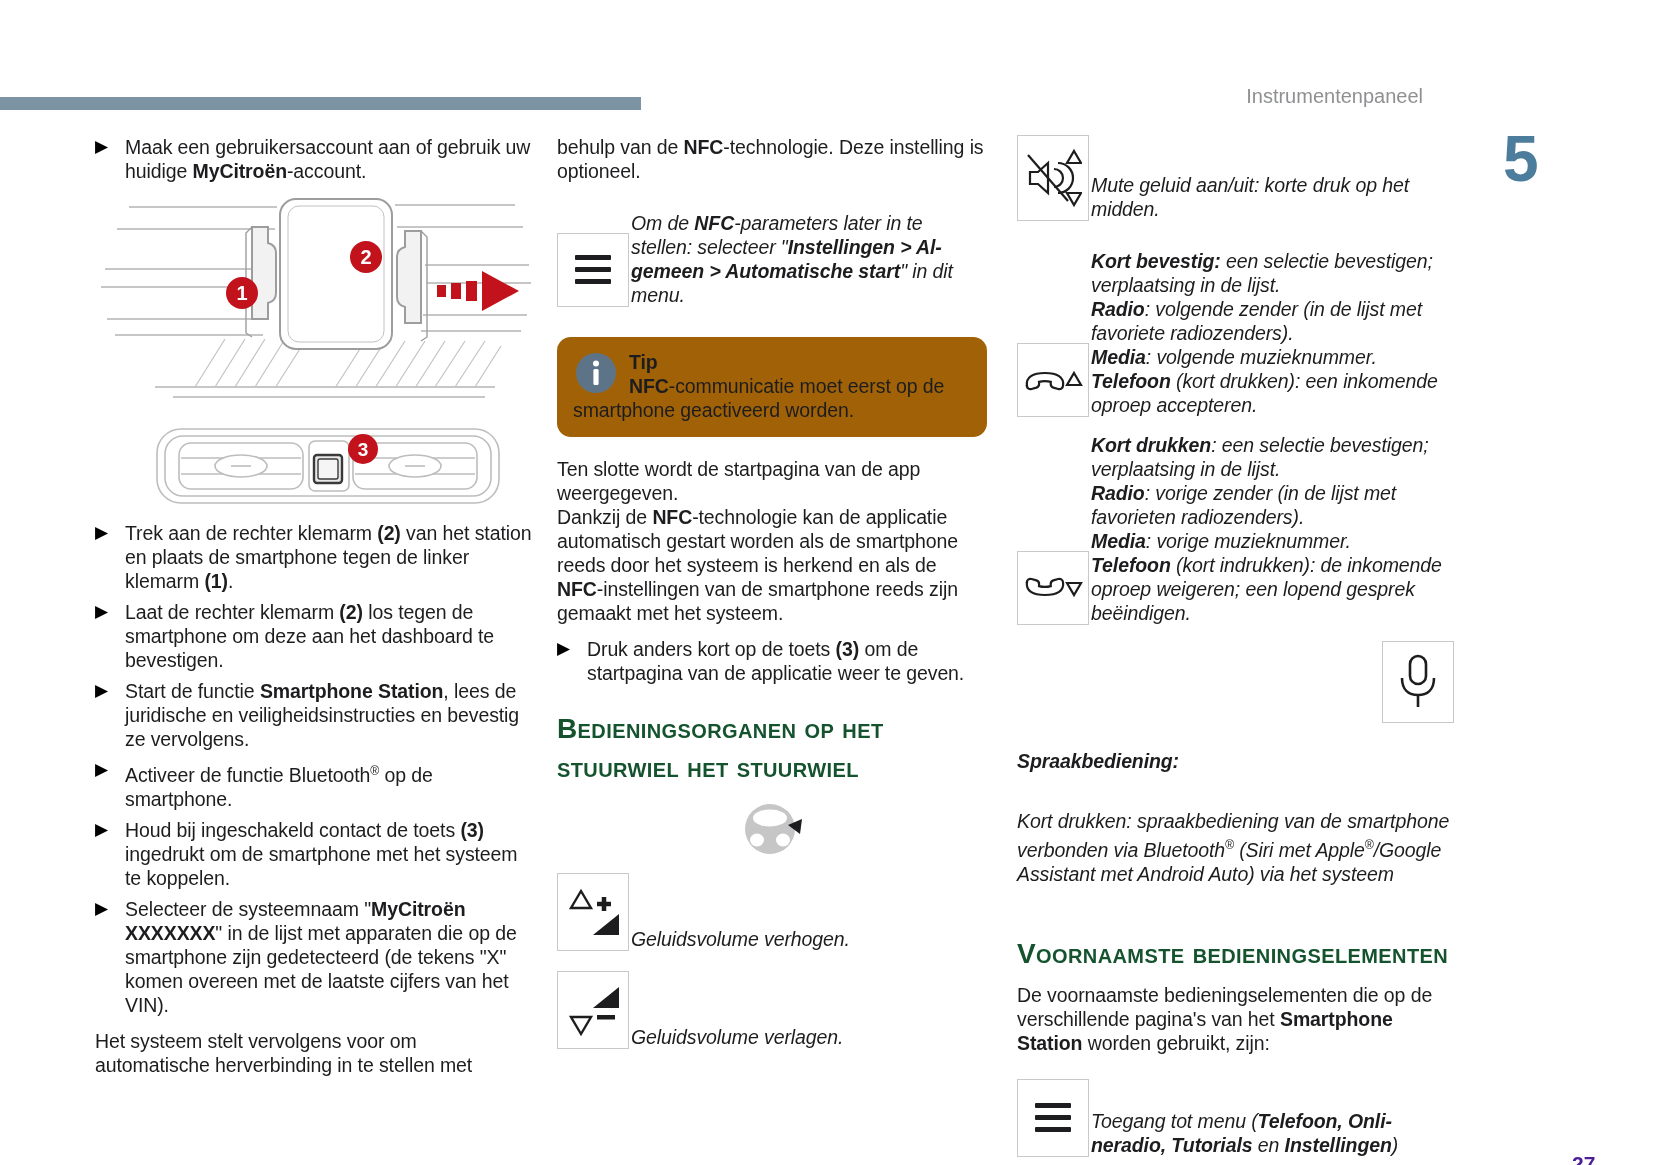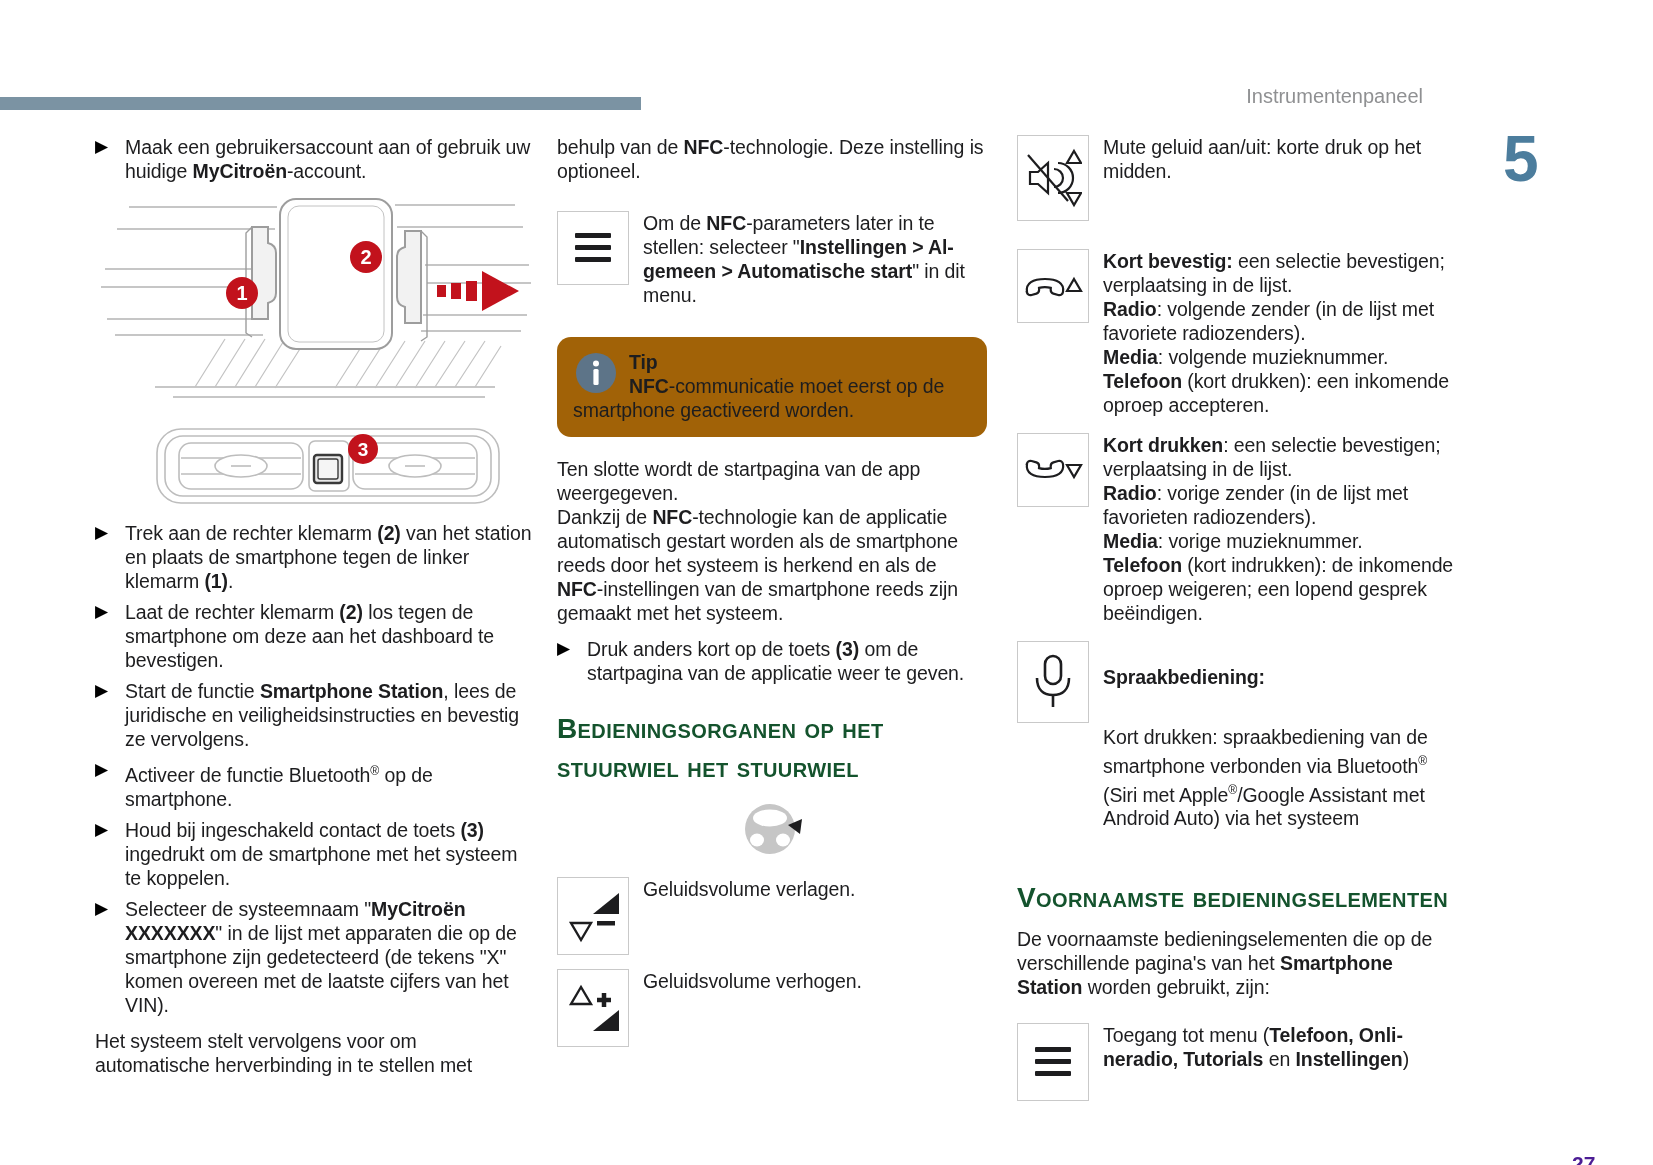--- a/index.html
+++ b/index.html
@@ -15,21 +15,21 @@
   .col1{left:95px;width:437px;}
   .col2{left:557px;width:430px;}
   .col3{left:1017px;width:437px;}
   p{margin:0;}
   strong{font-weight:bold;}
   sup{font-size:62%;}
   
   .bullet{position:relative;padding-left:30px;margin-bottom:7px;}
   .bullet .arrow{position:absolute;left:0;top:0;font-size:17px;line-height:24px;color:#000;}
   
-  .icon-row{display:flex;gap:14px;align-items:flex-start;}
+  .icon-row{display:flex;gap:2px;align-items:flex-end;font-style:italic;}
   .icon-box{flex:none;width:70px;height:72px;background:#fff;border:1px solid #c9c9c9;
             display:flex;align-items:center;justify-content:center;}
   .icon-box.tall{height:84px;}
   .row-text{flex:1;white-space:pre-line;}
   
   .tip-box{background:#a16207;border-radius:14px;padding:13px 16px 15px 16px;margin-top:30px;}
   .tip-icon{float:left;margin:2px 12px 2px 2px;}
   .tip-title{font-weight:bold;}
   
   .subheading{font-weight:bold;font-size:20px;margin-top:16px;margin-bottom:6px;}
@@ -202,40 +202,40 @@
     <div class="wheel-wrap">
       <svg width="64" height="56" viewBox="0 0 64 56">
         <circle cx="30" cy="28" r="25" fill="#c6c6c6"></circle>
         <ellipse cx="30" cy="17" rx="17" ry="8.5" fill="#ffffff"></ellipse>
         <ellipse cx="17" cy="39" rx="7" ry="6.5" fill="#ffffff"></ellipse>
         <ellipse cx="43" cy="39" rx="7" ry="6.5" fill="#ffffff"></ellipse>
         <polygon points="48,24 62,18 60,33" fill="#1d1d1f"></polygon>
       </svg>
     </div>
 
+    <div class="icon-row" style="margin-top:14px;">
+      <div class="icon-box" style="height:76px;">
+        <svg width="56" height="62" viewBox="0 0 56 62">
+          <polygon points="16,10 26,27 6,27" fill="none" stroke="#1d1d1f" stroke-width="2.4"></polygon>
+          <path d="M39 16 v14 M32 23 h14" stroke="#1d1d1f" stroke-width="4.5" fill="none"></path>
+          <polygon points="28,54 54,54 54,33" fill="#1d1d1f"></polygon>
+        </svg>
+      </div>
+      <div class="row-text">Geluidsvolume verhogen.</div>
+    </div>
+
     <div class="icon-row" style="margin-top:20px;">
       <div class="icon-box" style="height:76px;">
         <svg width="56" height="62" viewBox="0 0 56 62">
           <polygon points="28,29 54,29 54,8" fill="#1d1d1f"></polygon>
           <rect x="32" y="36" width="18" height="4.5" fill="#1d1d1f"></rect>
           <polygon points="6,38 26,38 16,55" fill="none" stroke="#1d1d1f" stroke-width="2.4"></polygon>
         </svg>
       </div>
       <div class="row-text">Geluidsvolume verlagen.</div>
-    </div>
-
-    <div class="icon-row" style="margin-top:14px;">
-      <div class="icon-box" style="height:76px;">
-        <svg width="56" height="62" viewBox="0 0 56 62">
-          <polygon points="16,10 26,27 6,27" fill="none" stroke="#1d1d1f" stroke-width="2.4"></polygon>
-          <path d="M39 16 v14 M32 23 h14" stroke="#1d1d1f" stroke-width="4.5" fill="none"></path>
-          <polygon points="28,54 54,54 54,33" fill="#1d1d1f"></polygon>
-        </svg>
-      </div>
-      <div class="row-text">Geluidsvolume verhogen.</div>
     </div>
   </div>
 
   <div class="col col3">
 
     <div class="icon-row">
       <div class="icon-box tall">
         <svg width="58" height="70" viewBox="0 0 58 70">
           <g fill="none" stroke="#1d1d1f" stroke-width="2.2">
             <path d="M6 29 h8 l10 -9 v30 l-10 -9 h-8 z"></path>
@@ -269,21 +269,21 @@
           <path d="M4 11 c-1.5,9 6,13 18,13 c12,0 19.5,-4 18,-13 c-.4,-2.4 -2.4,-3.6 -4.8,-3 l-4.8,1.4 c-1.8,.6 -2.8,1.9 -2.7,3.8 l.1,1.9 c-3.6,1 -8.2,1 -11.8,0 l.1,-1.9 c.1,-1.9 -.9,-3.2 -2.7,-3.8 l-4.8,-1.4 c-2.4,-.6 -4.4,.6 -4.8,3 z" fill="none" stroke="#1d1d1f" stroke-width="2.2"></path>
           <polygon points="44,12 58,12 51,24" fill="none" stroke="#1d1d1f" stroke-width="2.2"></polygon>
         </svg>
       </div>
       <div class="row-text"><strong>Kort drukken</strong>: een selectie bevesti­gen; verplaatsing in de lijst.
 <strong>Radio</strong>: vorige zender (in de lijst met favorieten radiozenders).
 <strong>Media</strong>: vorige muzieknummer.
 <strong>Telefoon</strong> (kort indrukken): de inko­mende oproep weigeren; een lo­pend gesprek beëindigen.</div>
     </div>
 
-    <div class="icon-row" style="margin-top:16px;">
+    <div class="icon-row" style="margin-top:16px;flex-direction:column;">
       <div class="icon-box" style="height:80px;">
         <svg width="48" height="60" viewBox="0 0 48 60">
           <g fill="none" stroke="#1d1d1f" stroke-width="2.6">
             <rect x="16" y="4" width="16" height="28" rx="8"></rect>
             <path d="M8 26 c0 12 7 17 16 17 c9 0 16 -5 16 -17"></path>
             <path d="M24 43 v12"></path>
           </g>
         </svg>
       </div>
       <div class="row-text">

